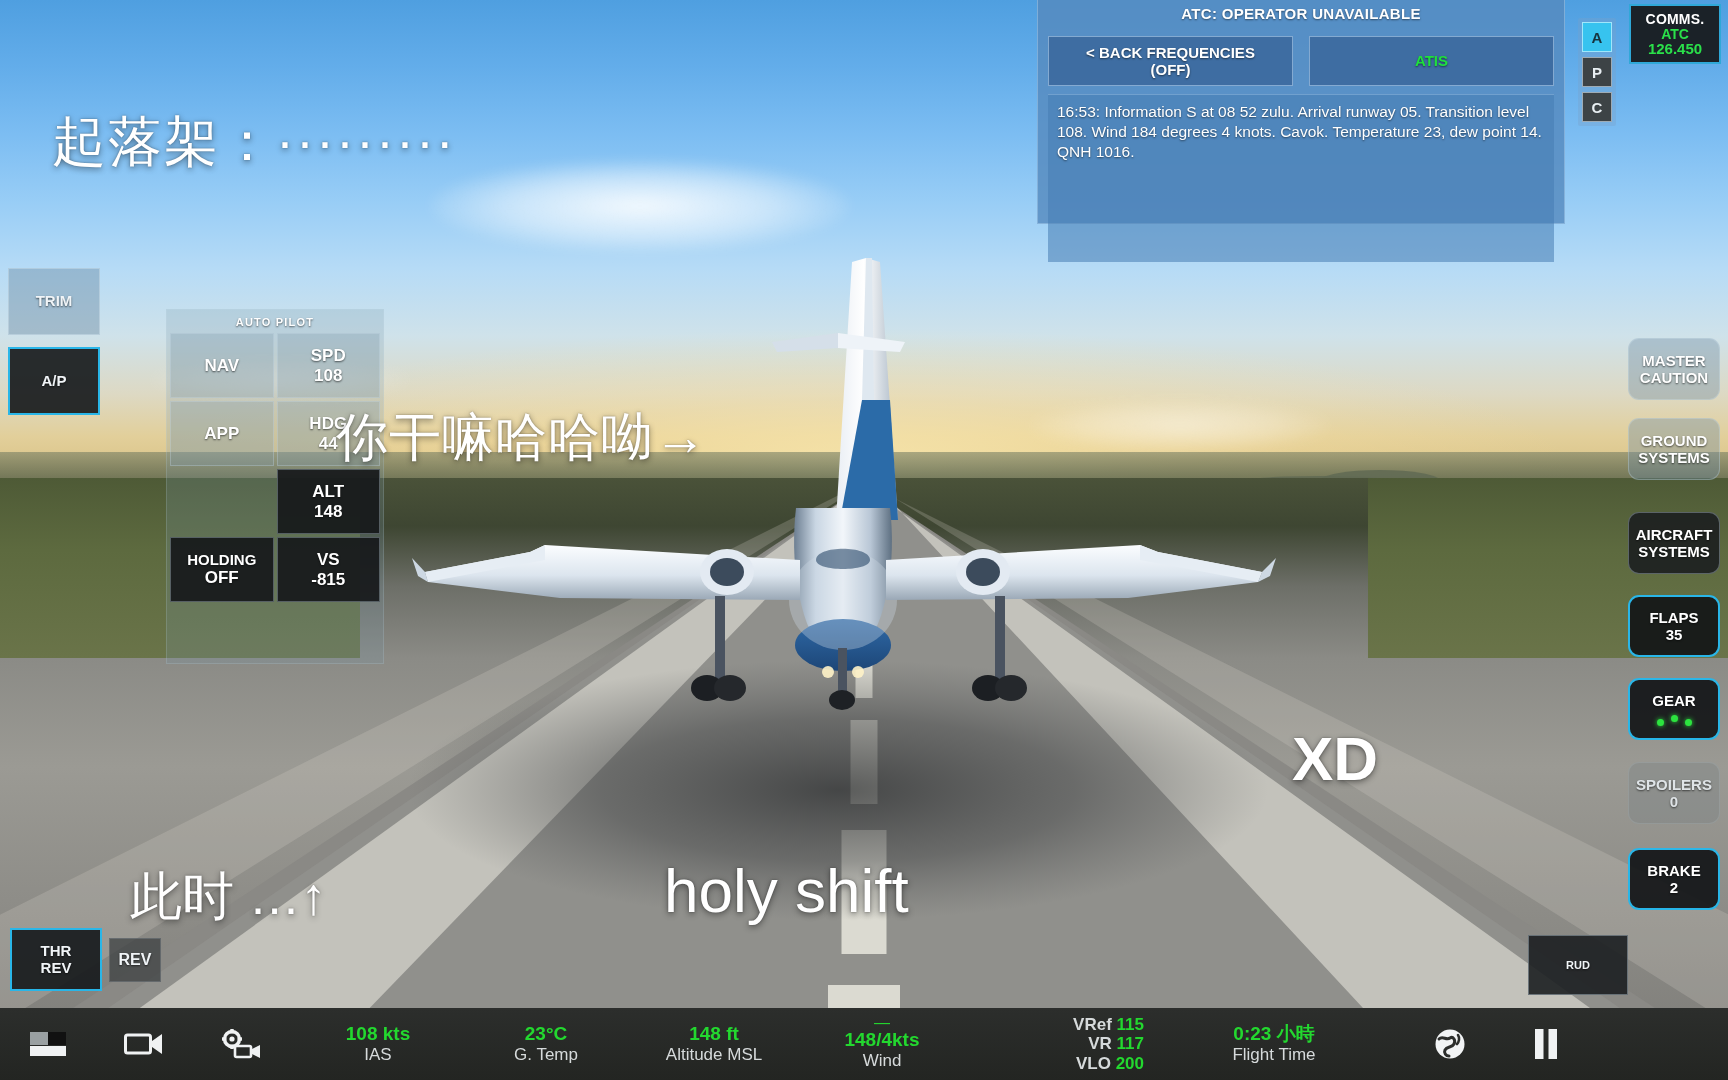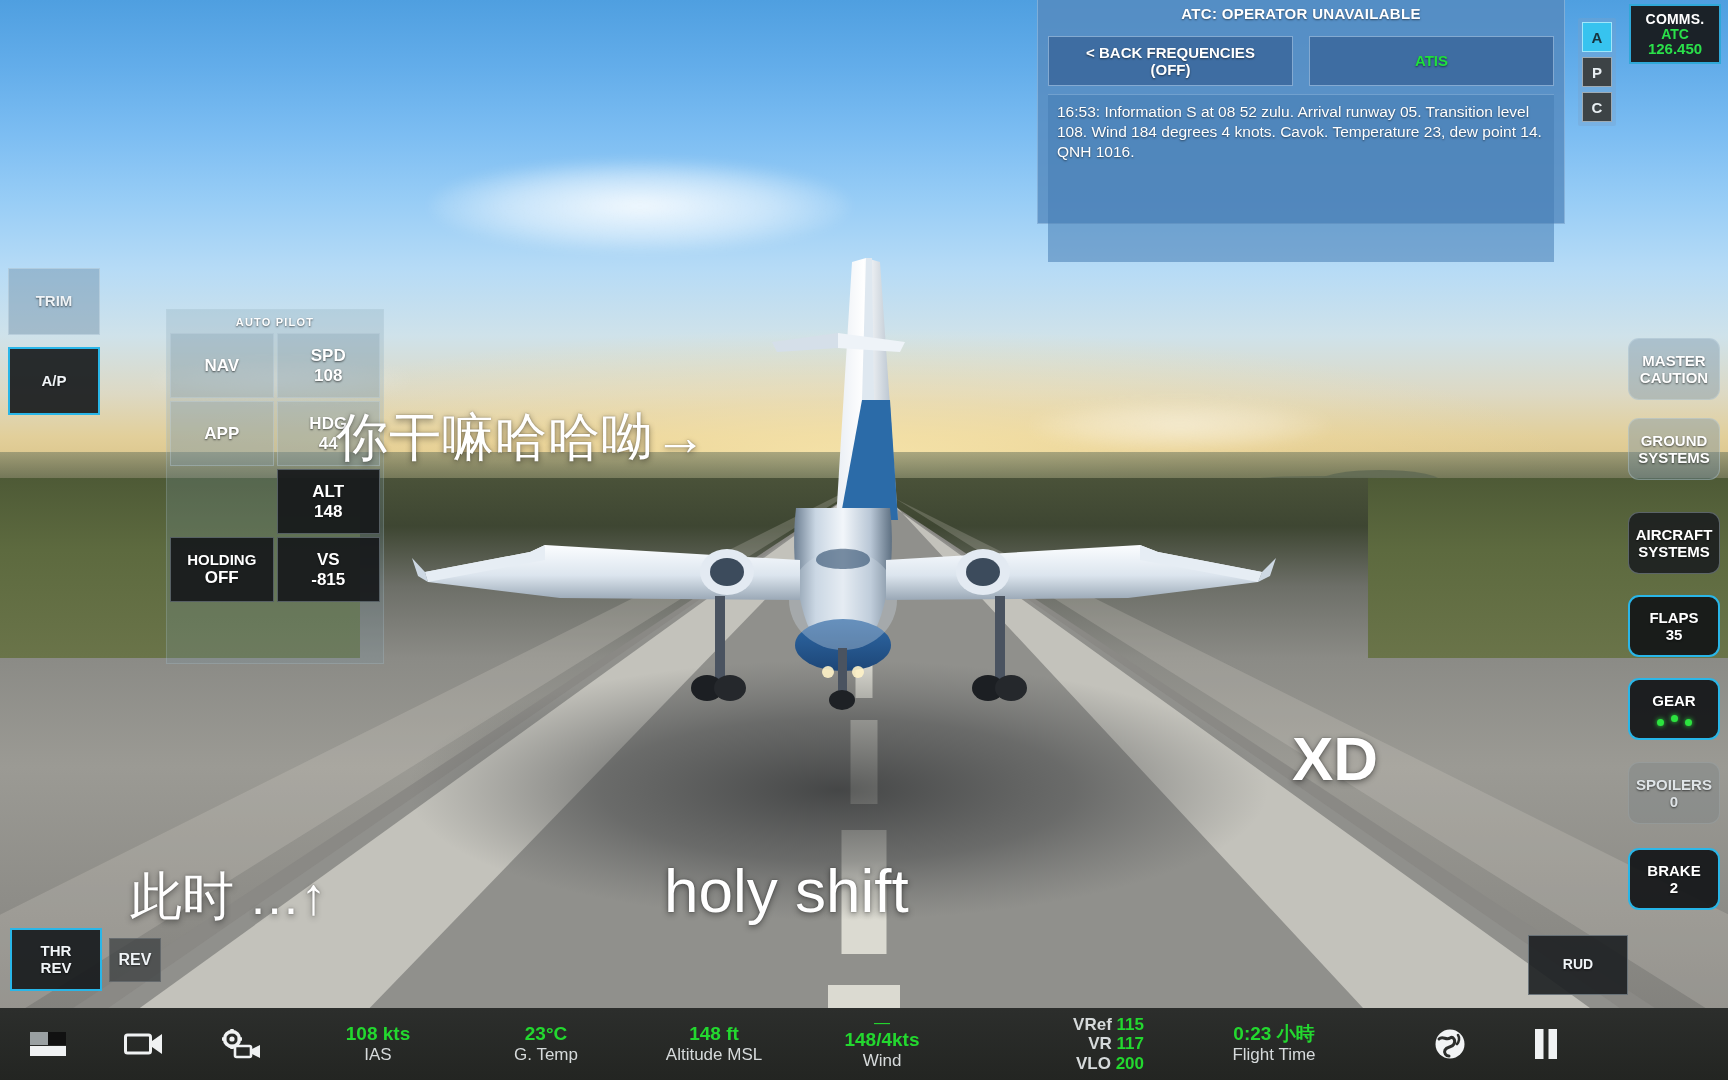--- a/index.html
+++ b/index.html
@@ -177,21 +177,21 @@
   .btn-active {
     background:rgba(24,27,29,.92);
     border:2px solid #29b6e8;
   }
 
   .trim-btn { left:8px; top:268px; width:92px; height:67px; }
   .ap-btn   { left:8px; top:347px; width:92px; height:68px; }
   .thr-btn  { left:10px; top:928px; width:92px; height:63px; }
   .rev-btn  { left:109px; top:938px; width:52px; height:44px;
               background:rgba(60,64,66,.75); border:1px solid rgba(150,160,168,.3); font-size:16px; }
-  .rud-btn  { left:1528px; top:935px; width:100px; height:60px; font-size:14px; }
+  .rud-btn  { left:1528px; top:935px; width:100px; height:60px; font-size:11px; }
 
   
   .ap-panel {
     position:absolute; left:166px; top:309px; width:218px; height:355px;
     background:rgba(120,150,170,.22);
     border:1px solid rgba(200,220,232,.18);
   }
   .ap-head {
     text-align:center; color:#fff; font-size:11px; font-weight:bold;
     letter-spacing:1.2px; padding:6px 0 5px;
@@ -481,20 +481,21 @@
     <span>0</span>
   </div>
 
   <div class="r-btn r-act" style="top:848px;height:62px;">
     <span>BRAKE</span>
     <span>2</span>
   </div>
 
   <div class="side-btn btn-dark rud-btn">RUD</div>
 
+  <div class="anno anno-gear">起落架：·········</div>
   <div class="anno anno-mid">你干嘛哈哈呦→</div>
   <div class="anno anno-xd">XD</div>
   <div class="anno anno-holy">holy shift</div>
   <div class="anno anno-cishi">此时 …↑</div>
 
   <div class="bottom-bar">
 
     <div class="bb-icon">
       <svg width="38" height="26" viewBox="0 0 38 26">
         <rect x="1" y="1" width="36" height="13" fill="#9aa0a2"></rect>

